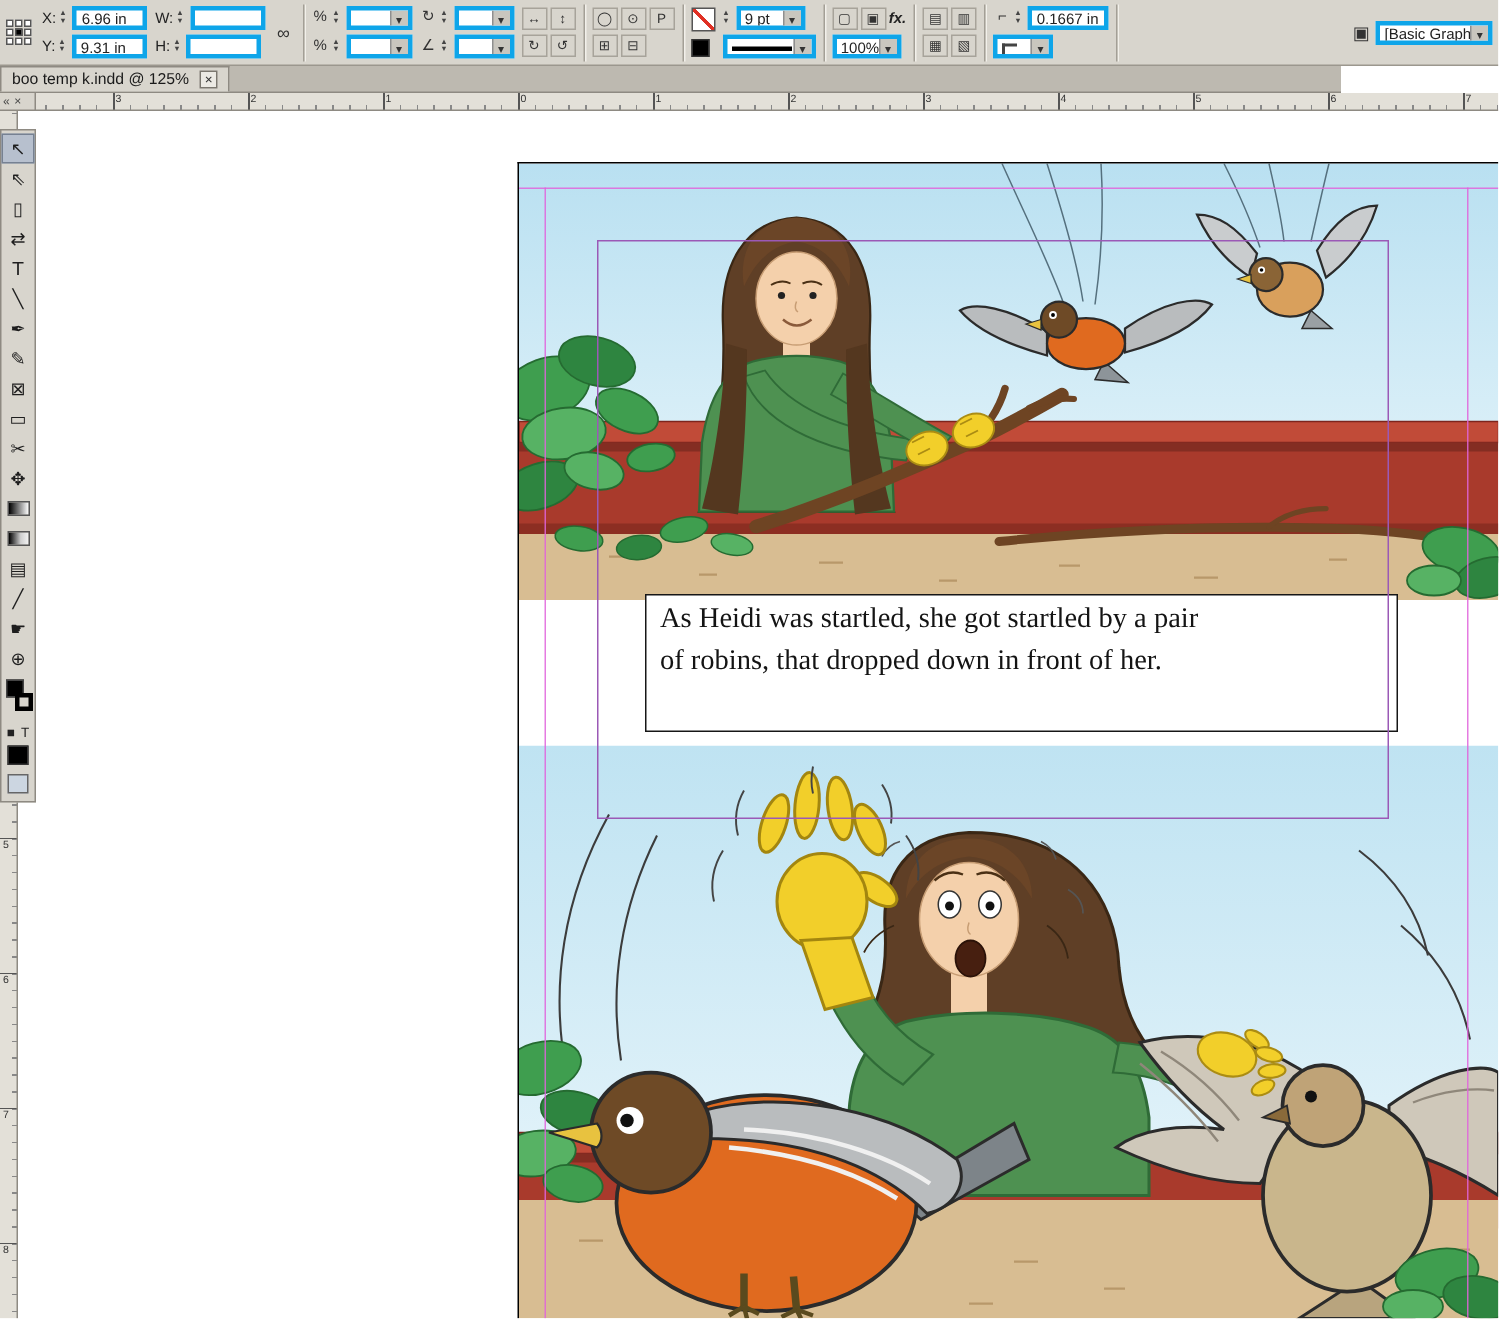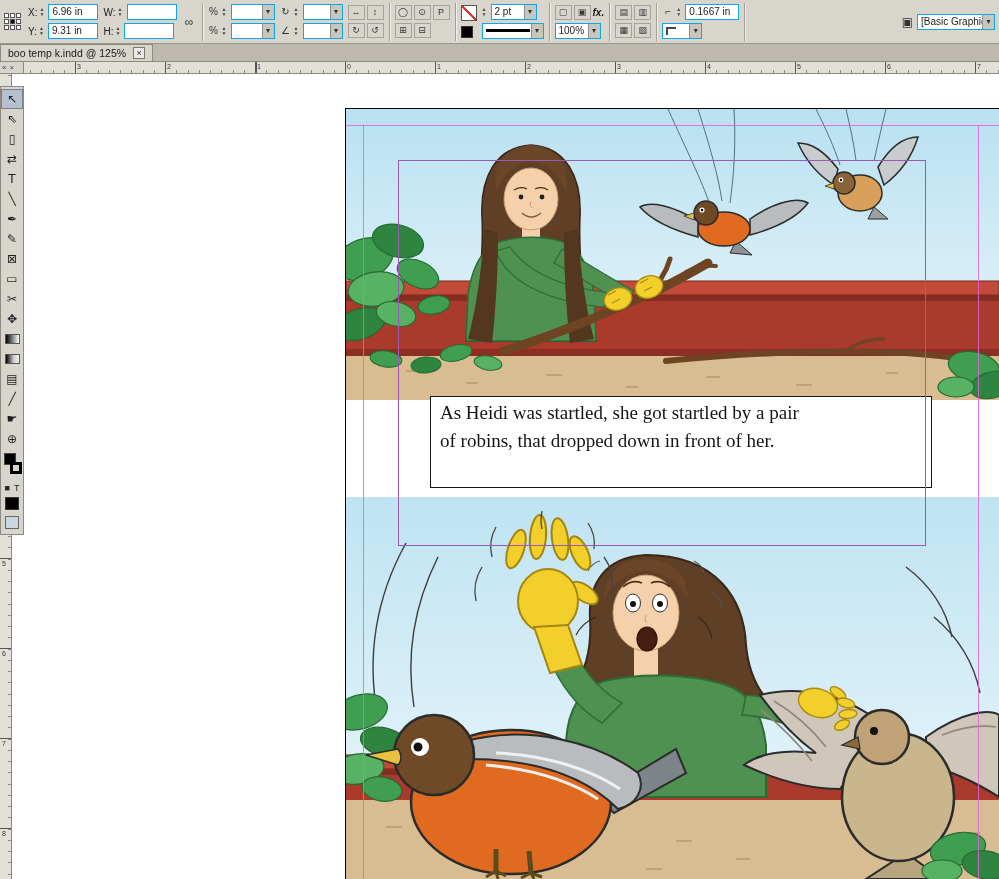--- a/index.html
+++ b/index.html
@@ -7,21 +7,21 @@
   body{font-family:"Liberation Sans","DejaVu Sans",sans-serif;background:#fff;}
   #screen{position:relative;width:999px;height:879px;overflow:hidden;background:#fff;}
 
   
   .cpanel{position:absolute;top:0;left:0;width:999px;height:44px;background:var(--c-chrome,#d8d5cd);
     border-bottom:1px solid #9b978e;display:flex;align-items:center;gap:5px;padding:3px 4px;z-index:60;}
   .col{display:flex;flex-direction:column;gap:3px;}
   .frow{display:flex;align-items:center;gap:2px;}
   .flabel{font-size:10px;color:#222;}
   .flabel.fx{font-weight:bold;font-style:italic;}
-  .field{display:inline-block;background:#fff;border:1px solid #0ea5e9;height:16px;min-width:20px;
+  .field{display:inline-block;background:#fff;border:3px solid #0ea5e9;height:16px;min-width:20px;
     font-size:10px;line-height:14px;padding:0 3px;color:#222;white-space:nowrap;overflow:hidden;}
   .w40{width:40px}.w44{width:44px}.w46{width:46px}.w50{width:50px}.w54{width:54px}.w62{width:62px}.w78{width:78px}
   .combo{position:relative;padding-right:13px;}
   .combo::after{content:"▾";position:absolute;right:0;top:0;width:11px;height:14px;font-size:8px;line-height:14px;
     text-align:center;background:#c9c6be;border-left:1px solid #8f8f8f;color:#333;}
   .stepper{display:inline-flex;flex-direction:column;font-size:5px;line-height:5px;color:#444;width:7px;}
   .stepper::before{content:"▲";}
   .stepper::after{content:"▼";}
   .cicon{font-size:12px;color:#333;width:15px;text-align:center;line-height:14px;}
   .cicon.sm{font-size:10px;width:12px;}
@@ -31,21 +31,21 @@
   .proxy{display:grid;grid-template-columns:repeat(3,5px);grid-template-rows:repeat(3,5px);gap:1px;margin-right:2px;}
   .proxy i{background:#fff;border:1px solid #555;display:block;}
   .proxy i.sel{background:#000;}
   .none-swatch{width:16px;height:16px;display:block;border:1px solid #555;
     background:linear-gradient(to top right,#fff 44%,#e03024 44%,#e03024 56%,#fff 56%);}
   .black-swatch{width:12px;height:12px;display:block;background:#000;border:1px solid #333;margin-top:2px;}
   .lineprev{display:block;height:3px;background:#000;margin-top:5px;width:100%;}
   .cornerprev{display:block;width:10px;height:8px;border-top:2px solid #444;border-left:2px solid #444;margin-top:3px;}
 
   
-  .tabbar{position:absolute;top:44px;left:0;width:999px;height:18px;background:#bdb9b0;
+  .tabbar{position:absolute;top:44px;left:0;width:894px;height:18px;background:#bdb9b0;
     border-bottom:1px solid #8e8a82;display:flex;align-items:flex-end;z-index:60;}
   .tab{background:var(--c-chrome,#d8d5cd);border:1px solid #8e8a82;border-bottom:none;height:17px;
     display:flex;align-items:center;padding:0 7px;font-size:10.5px;color:#1a1a1a;gap:7px;}
   .tab-close{font-size:9px;border:1px solid #7b776f;background:#eceae4;width:12px;height:12px;
     line-height:10px;text-align:center;color:#333;}
 
   
   .rcorner{position:absolute;top:62px;left:0;width:24px;height:12px;background:var(--c-chrome,#d8d5cd);
     border-right:1px solid #8e8a82;border-bottom:1px solid #8e8a82;font-size:8px;color:#444;
     display:flex;align-items:center;gap:3px;padding:0 2px;z-index:62;}
@@ -187,21 +187,21 @@
       </div>
     </div>
     <div class="vsep"></div>
     <div class="col">
       <span class="none-swatch"></span>
       <span class="black-swatch"></span>
     </div>
     <div class="col">
       <div class="frow">
         <span class="stepper"></span>
-        <span class="field combo w46">2 pt</span>
+        <span class="field combo w46">9 pt</span>
       </div>
       <div class="frow">
         <span class="field combo w62">
             <i class="lineprev"></i>
           </span>
       </div>
     </div>
     <div class="vsep"></div>
     <div class="col">
       <div class="frow">

